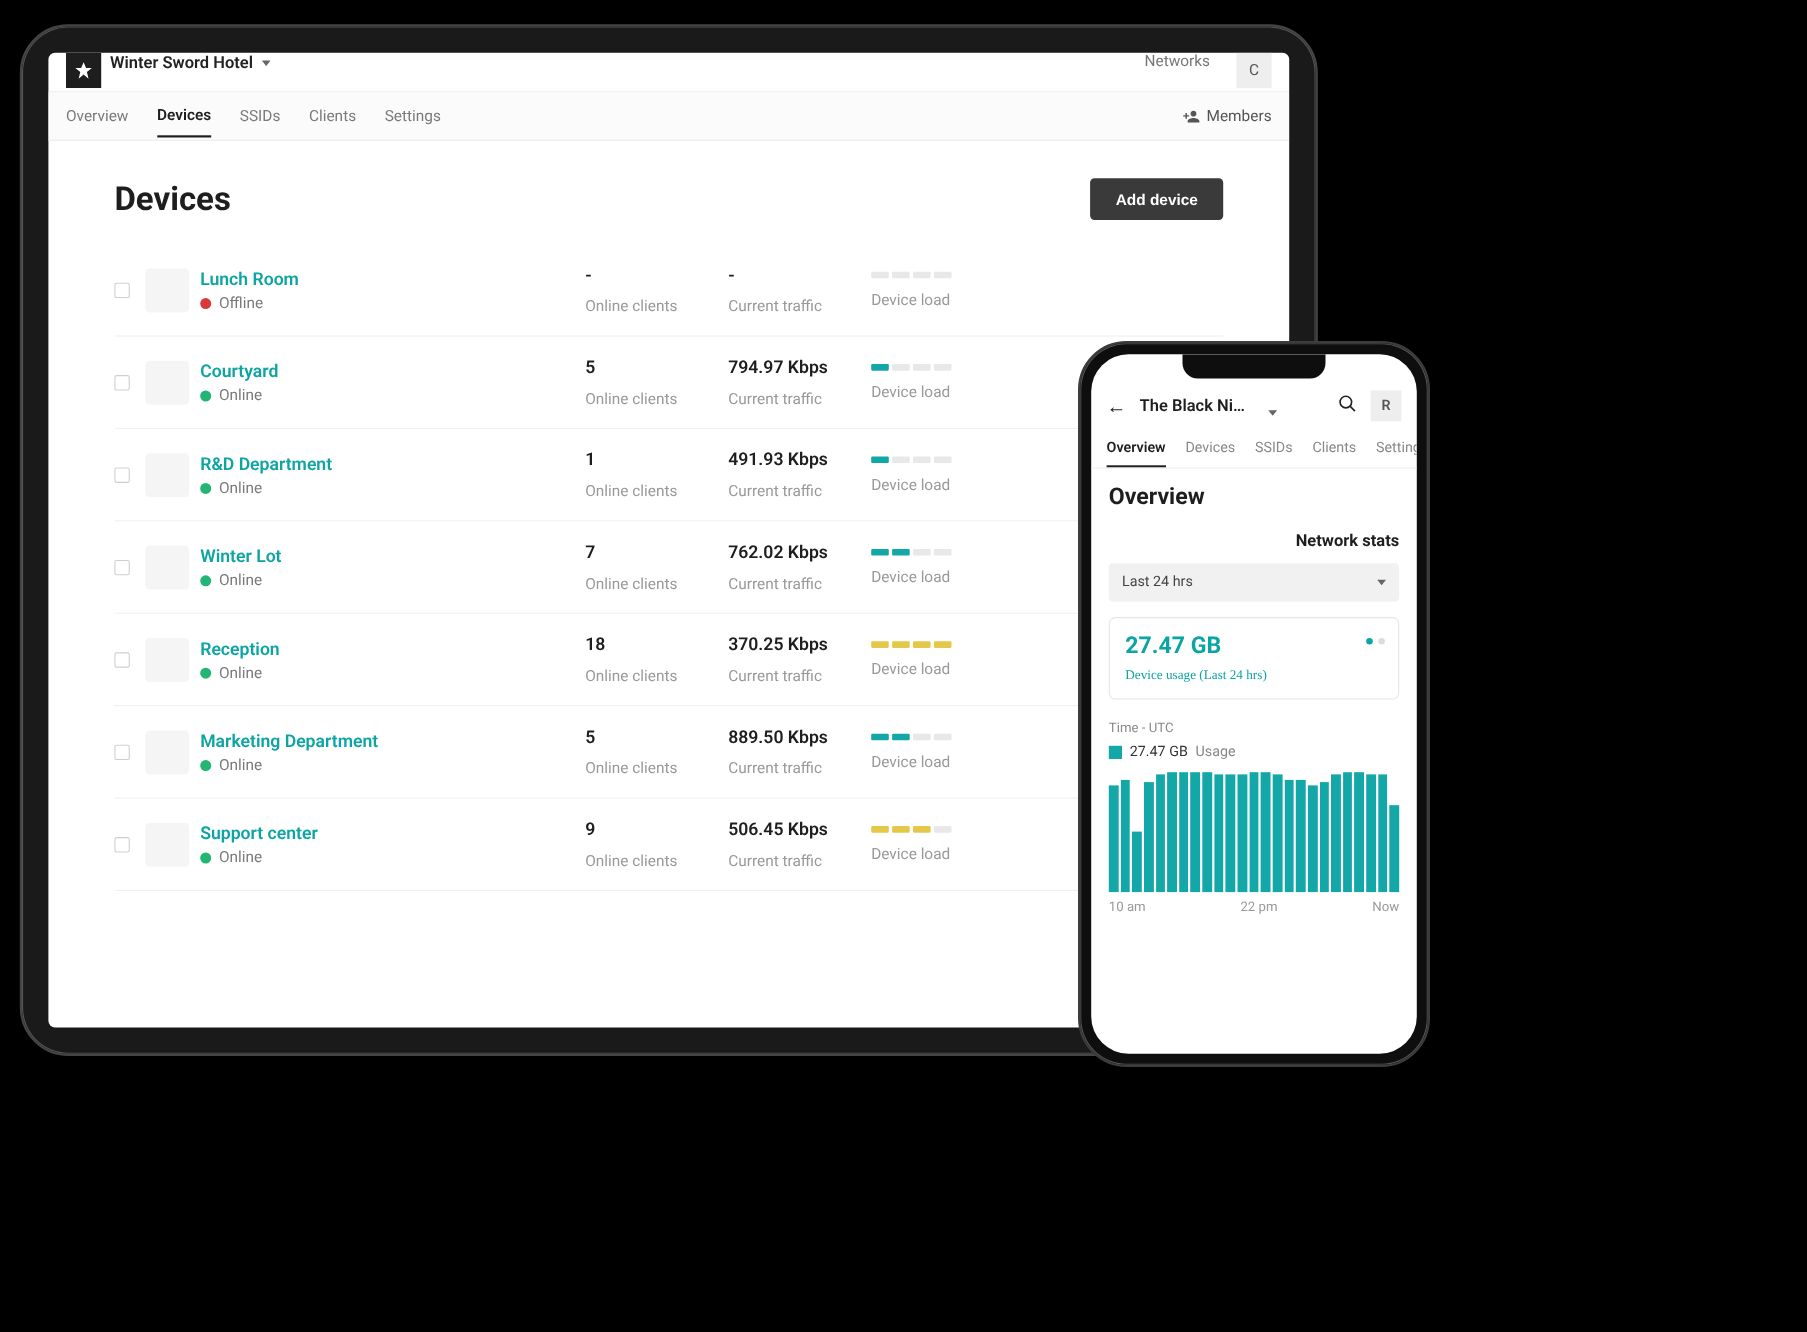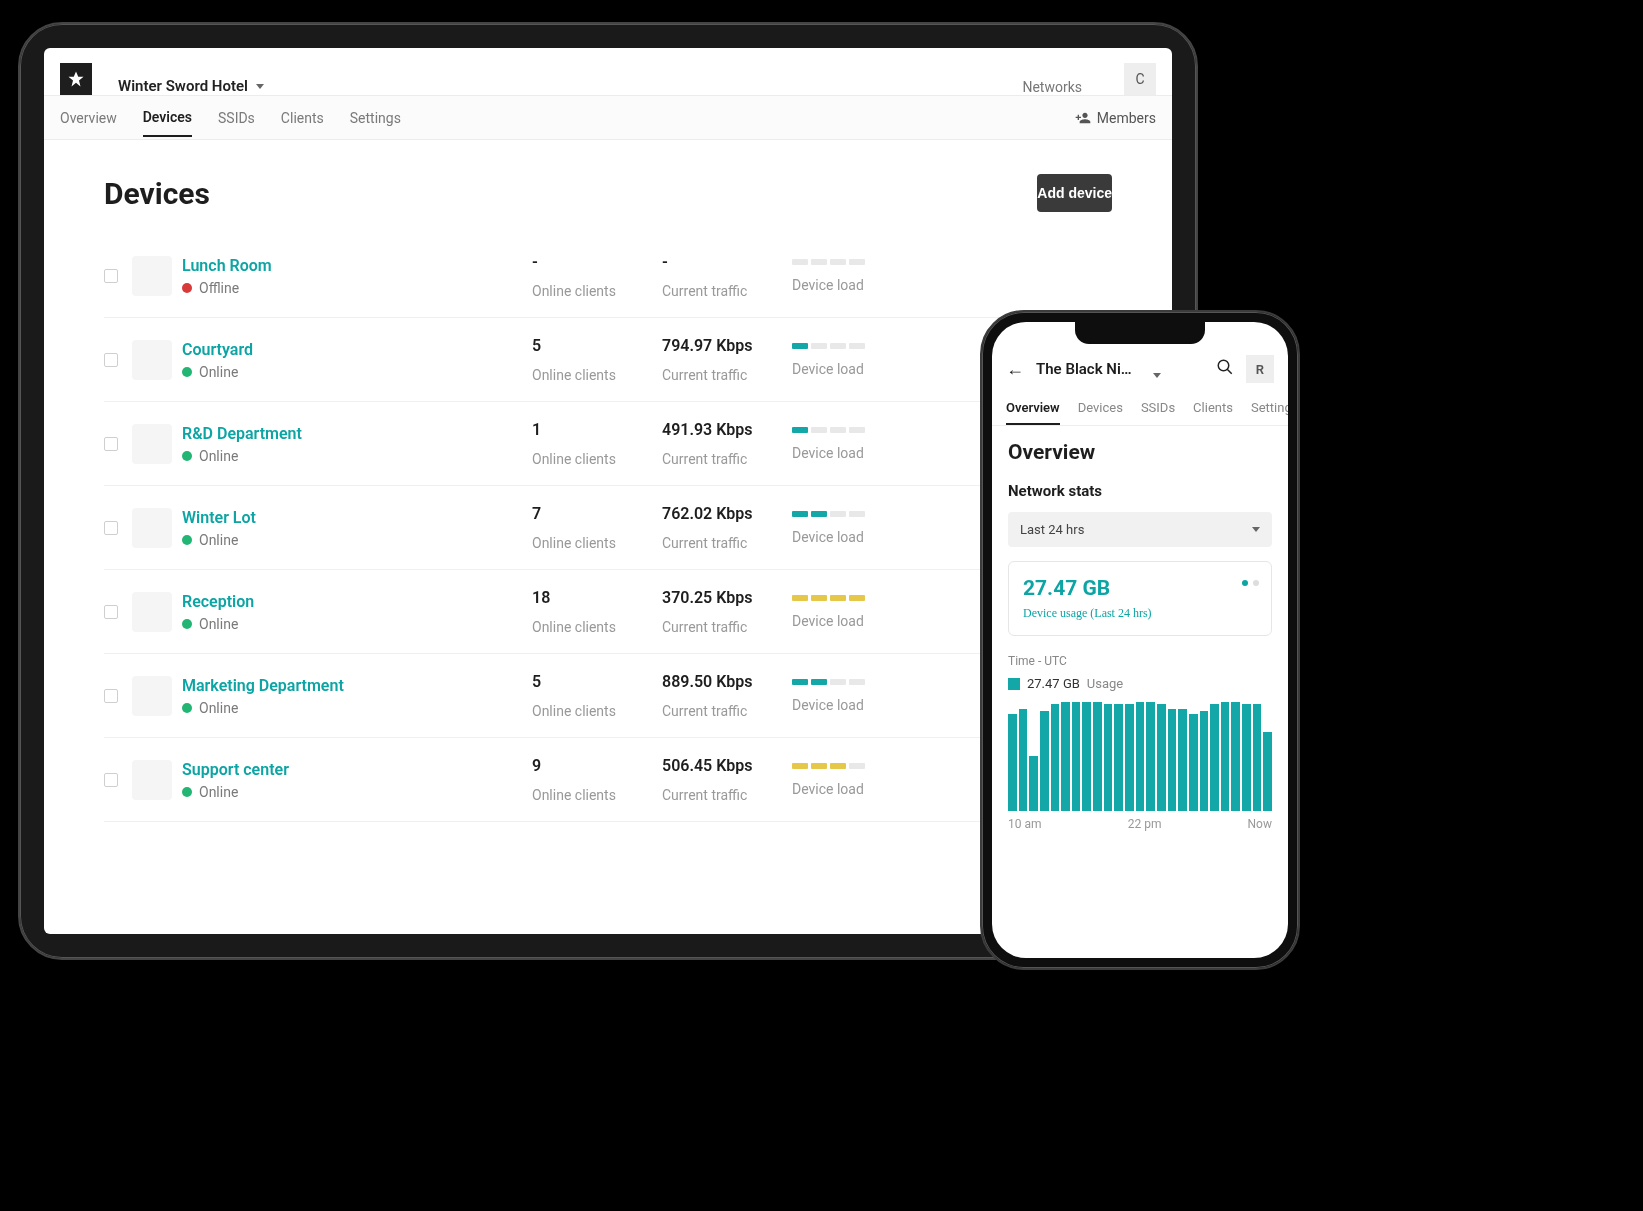--- a/index.html
+++ b/index.html
@@ -30,26 +30,26 @@
     top: 24px;
     right: 24px;
     bottom: 24px;
     background: #fff;
     border-radius: 6px;
     overflow: hidden;
   }
 
   
   .topbar {
-    height: 48px;
-    display: flex;
-    align-items: flex-end;
+    height: 36px;
+    display: flex;
+    align-items: flex-start;
     padding: 0 16px;
     border-bottom: 1px solid #ececec;
-    gap: 26px;
+    gap: 8px;
   }
   .topbar .logo {
     width: 32px; height: 32px;
     background: #1e1e1e;
     display: flex; align-items: center; justify-content: center;
     color: #fff;
   }
   .topbar .org {
     font-weight: 600;
     font-size: 15px;
@@ -94,21 +94,21 @@
   }
   .page-header h1 {
     font-size: 30px;
     font-weight: 700;
     color: #1e1e1e;
   }
   .btn-primary {
     background: #3a3a3a;
     color: #fff;
     border: none;
-    padding: 11px 0;
+    padding: 11px 23px;
     border-radius: 4px;
     font-size: 14px;
     font-weight: 600;
     cursor: pointer;
   }
 
   
   .table-wrap { padding: 0 60px; }
   .thead {
     display: flex;
@@ -229,21 +229,21 @@
     font-size: 13px;
     color: #888;
     border-bottom: 1px solid #eee;
     overflow: hidden;
   }
   .ptabs .tab { padding: 8px 0; cursor: pointer; white-space: nowrap; }
   .ptabs .tab.active { color: #1e1e1e; font-weight: 600; border-bottom: 2px solid #1e1e1e; }
 
   .pbody { padding: 14px 16px; }
   .pbody h2 { font-size: 21px; font-weight: 700; color: #1e1e1e; margin-bottom: 18px; }
-  .pbody h3 { font-size: 15px; font-weight: 700; color: #1e1e1e; margin-bottom: 12px; }
+  .pbody h3 { font-size: 15px; font-weight: 700; color: #1e1e1e; margin-bottom: 12px; text-align: right; }
 
   .dropdown {
     background: #f1f1f1;
     border-radius: 4px;
     padding: 10px 12px;
     font-size: 13px;
     color: #444;
     display: flex;
     align-items: center;
     justify-content: space-between;

